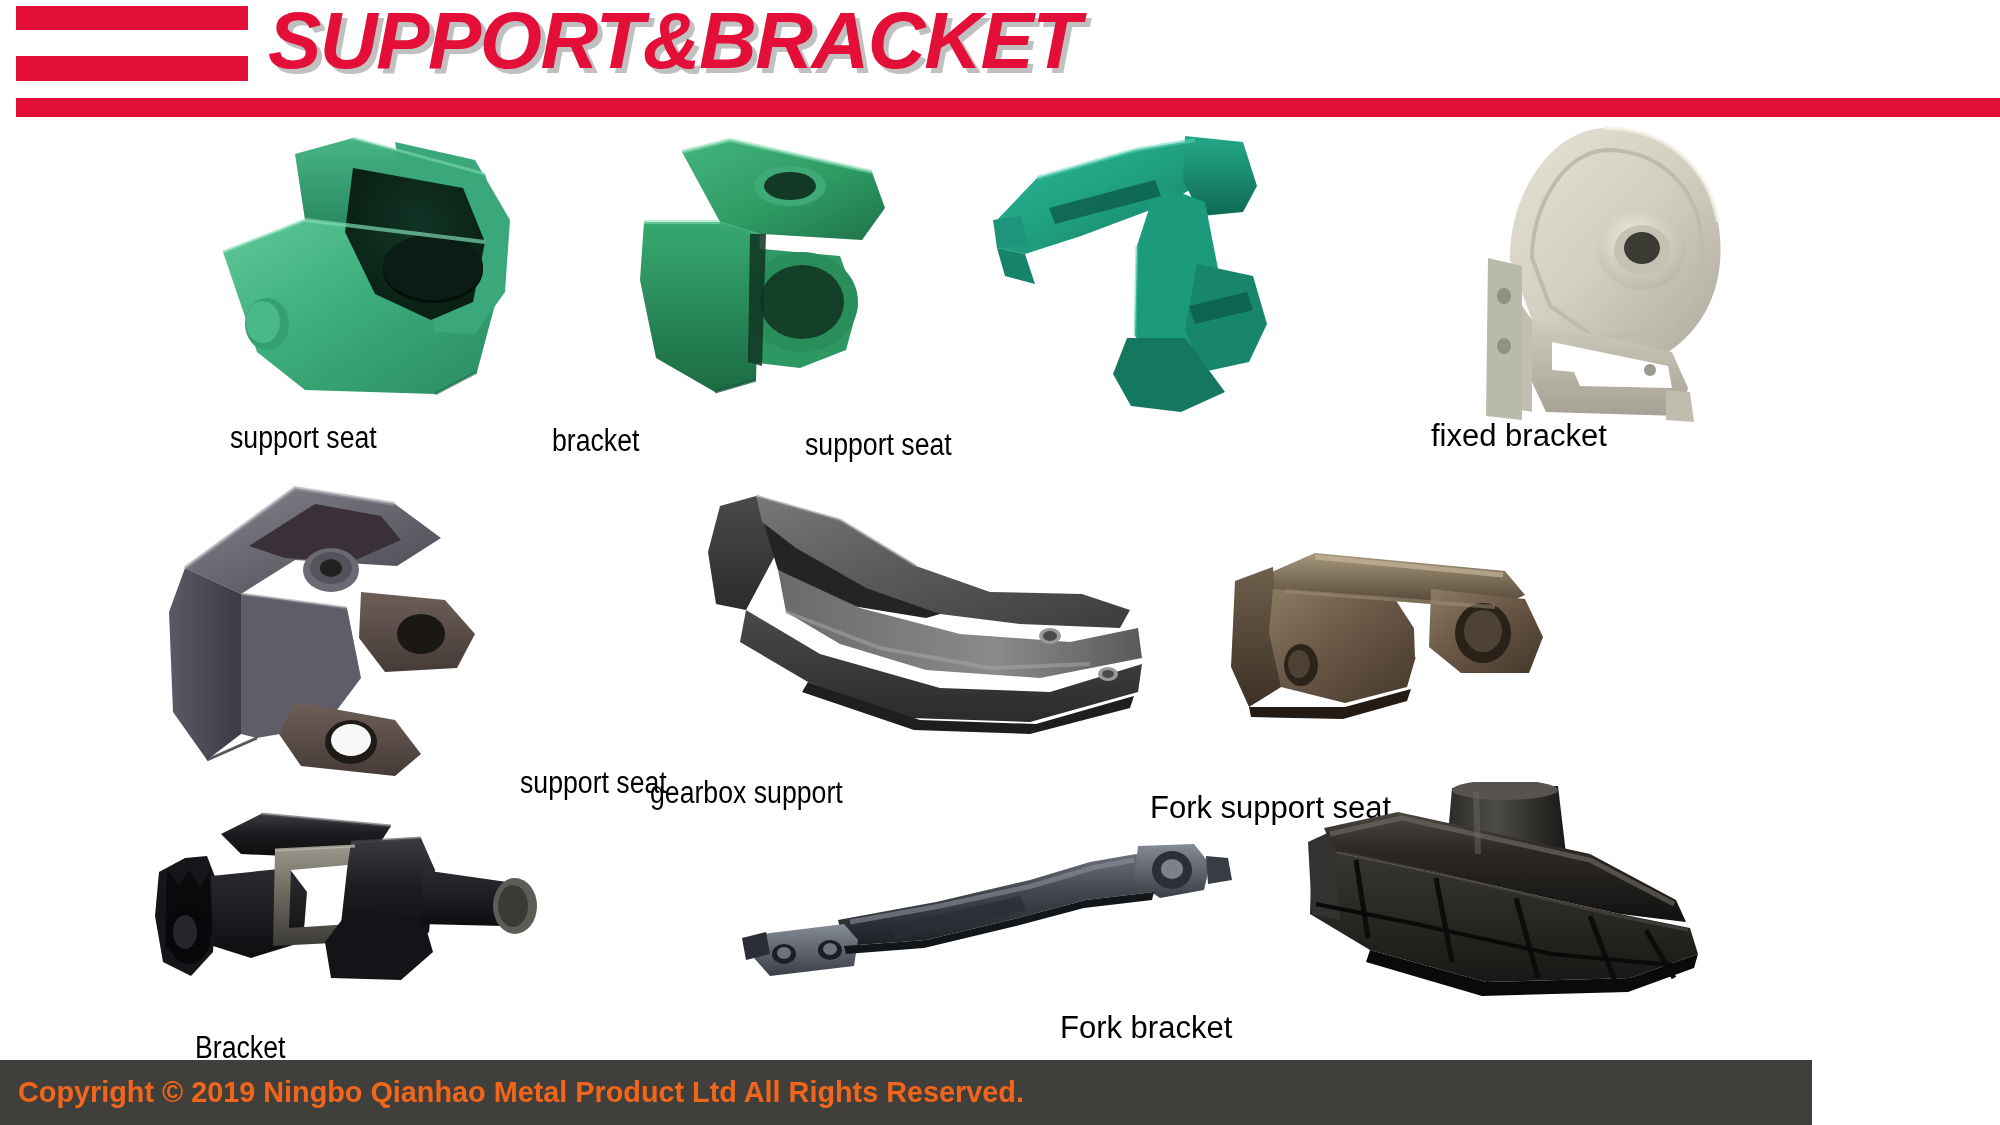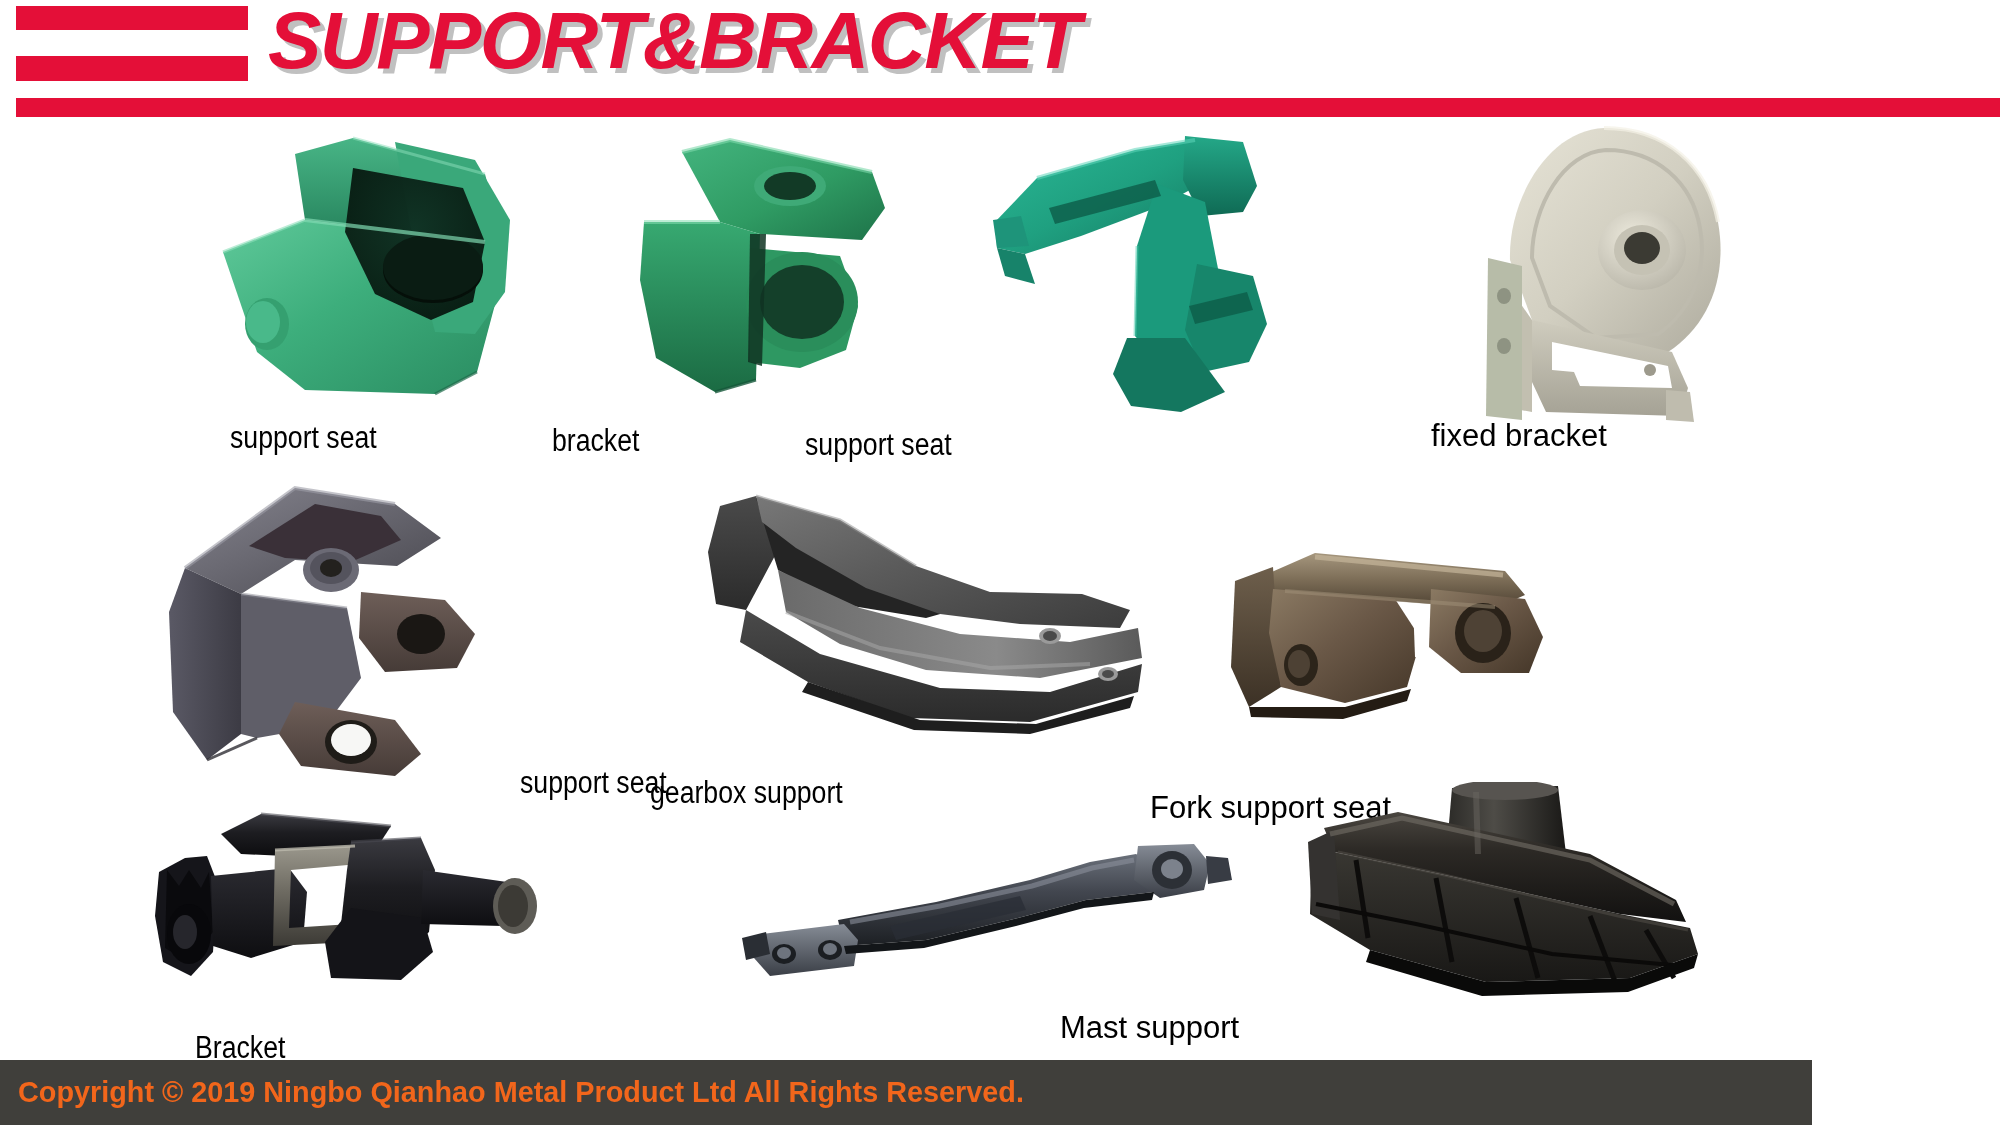--- a/index.html
+++ b/index.html
@@ -561,20 +561,20 @@
         <path d="M26 122 L126 142 L262 172 L392 184" stroke="#0B0A09" stroke-width="4" fill="none"></path>
 
         <path d="M40 52 L112 36 L300 78 L384 122" stroke="#6E6A62" stroke-width="5" fill="none" opacity="0.65"></path>
         <path d="M48 70 L150 92 L328 134 L398 148" stroke="#55524C" stroke-width="3" fill="none" opacity="0.5"></path>
 
         <path d="M186 10 L188 72" stroke="#6A6660" stroke-width="6" fill="none" opacity="0.5"></path>
 
         <path d="M80 168 L196 200 L340 196 L408 172 L404 186 L338 210 L192 214 L76 180 Z" fill="#0A0A09"></path>
       </svg>
     </div>
-    <div class="caption" style="left:-230px; top:230px;">Mast support</div>
+    <div class="caption" style="left:-230px; top:230px;">Fork bracket</div>
   </div>
 
 </div>
 
 <div class="footer">
   <div class="footer-text">Copyright © 2019  Ningbo Qianhao Metal Product Ltd All Rights Reserved.</div>
 </div>
 
 </body></html>

